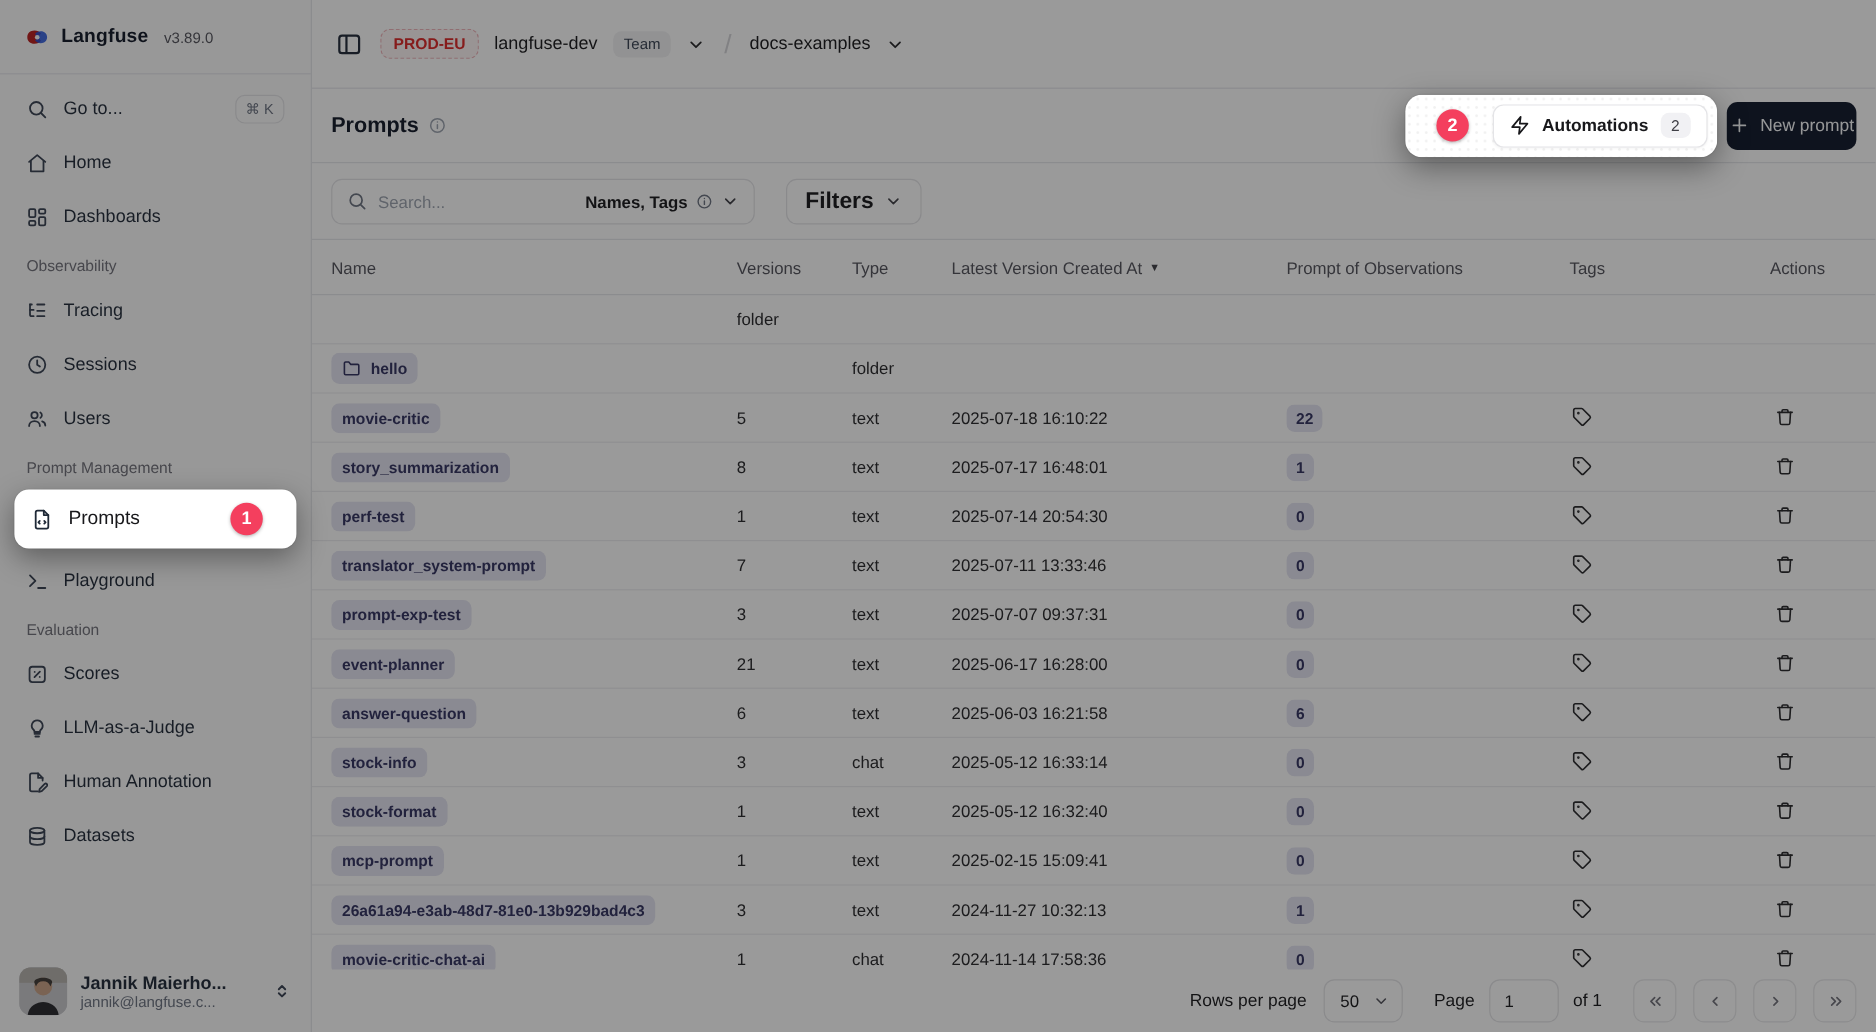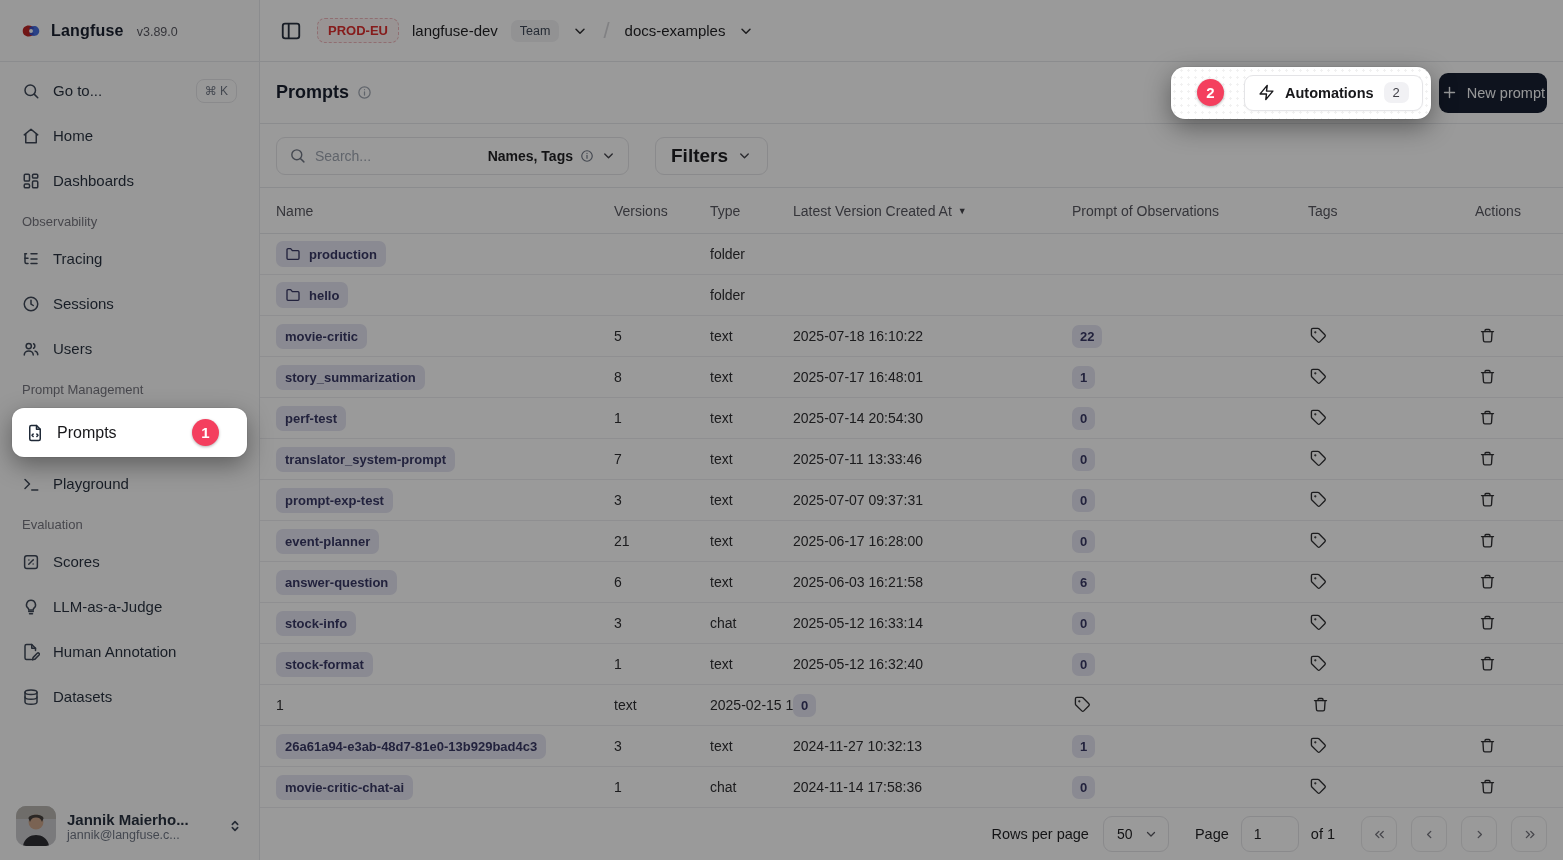--- a/index.html
+++ b/index.html
@@ -31,21 +31,21 @@
   .user-row { margin-top: auto; flex: none; display: flex; align-items: center; gap: 11px; padding: 10px 16px 14px 16px; }
   .avatar { width: 40px; height: 40px; border-radius: 10px; overflow: hidden; background: #d4d4d8; flex: none; }
   .user-meta { min-width: 0; }
   .user-name { font-size: 15px; font-weight: 700; color: #1f2937; white-space: nowrap; }
   .user-email { font-size: 12.5px; color: #6b7280; white-space: nowrap; }
   .user-chevrons { margin-left: auto; color: #374151; }
 
   
   .main { flex: 1; min-width: 0; display: flex; flex-direction: column; background: #fff; }
 
-  .topbar { height: 62px; flex: none; display: flex; align-items: center; gap: 13px; padding: 0 18px; border-bottom: 1px solid #e5e7eb; }
+  .topbar { height: 74px; flex: none; display: flex; align-items: center; gap: 13px; padding: 0 18px; border-bottom: 1px solid #e5e7eb; }
   .panel-btn { background: none; border: none; color: #1f2937; padding: 2px; }
   .env-badge { font-size: 13px; font-weight: 600; color: #dc2626; background: #fdf4f4; border: 1px dashed #eeb4ba; border-radius: 8px; padding: 4px 10px; }
   .org-name, .project-name { font-size: 15px; color: #18181b; }
   .role-pill { font-size: 12.5px; color: #374151; background: #f1f1f3; border-radius: 7px; padding: 4px 9px; }
   .crumb-slash { color: #d4d4d8; font-size: 22px; font-weight: 300; margin: 0 2px; }
   .chev { color: #3f3f46; }
 
   .page-header { height: 62px; flex: none; display: flex; align-items: center; padding: 0 16px; border-bottom: 1px solid #e5e7eb; }
   .page-title-wrap { display: flex; align-items: center; gap: 8px; padding-left: 0; }
   .page-title { font-size: 18px; font-weight: 700; color: #111827; }
@@ -382,26 +382,20 @@
           </span>
         <span class="th">
             <span>Tags</span>
           </span>
         <span class="th">
             <span>Actions</span>
           </span>
       </div>
       <div>
           <div class="trow">
-            <span class="cell"><span class="name-badge">
-                <svg width="16" height="16" viewBox="0 0 24 24" fill="none" stroke="#31315f" stroke-width="2" stroke-linejoin="round">
-                  <path d="M3 7V5.5A1.5 1.5 0 0 1 4.5 4h4l2.5 3h8.5A1.5 1.5 0 0 1 21 8.5v10a1.5 1.5 0 0 1-1.5 1.5h-15A1.5 1.5 0 0 1 3 18.5z"></path>
-                </svg>
-                <span>production</span>
-              </span></span>
             <span class="cell"></span>
             <span class="cell">folder</span>
             <span class="cell"></span>
             <span class="cell"></span>
             <span class="cell"></span>
             <span class="cell actions"></span>
           </div>
           <div class="trow">
             <span class="cell"><span class="name-badge">
                 <svg width="16" height="16" viewBox="0 0 24 24" fill="none" stroke="#31315f" stroke-width="2" stroke-linejoin="round">
@@ -572,20 +566,23 @@
                   <path d="M12.6 2.6 21 11a2 2 0 0 1 0 2.8l-7.2 7.2a2 2 0 0 1-2.8 0L2.6 12.6A2 2 0 0 1 2 11.2V4a2 2 0 0 1 2-2h7.2a2 2 0 0 1 1.4.6z"></path>
                   <circle cx="7.5" cy="7.5" r=".6" fill="#27272a"></circle>
                 </svg></button></span>
             <span class="cell actions"><button class="icon-btn"><svg width="17" height="17" viewBox="0 0 24 24" fill="none" stroke="#27272a" stroke-width="1.9" stroke-linecap="round" stroke-linejoin="round">
                   <path d="M3.5 6.5h17"></path>
                   <path d="M8.5 6.5V4.8c0-.7.6-1.3 1.3-1.3h4.4c.7 0 1.3.6 1.3 1.3v1.7"></path>
                   <path d="M5.5 6.5 6.3 19a2 2 0 0 0 2 1.9h7.4a2 2 0 0 0 2-1.9l.8-12.5"></path>
                 </svg></button></span>
           </div>
           <div class="trow">
+            <span class="cell"><span class="name-badge">
+                <span>mcp-prompt</span>
+              </span></span>
             <span class="cell">1</span>
             <span class="cell">text</span>
             <span class="cell">2025-02-15 15:09:41</span>
             <span class="cell"><span class="obs-badge">0</span></span>
             <span class="cell"><button class="icon-btn"><svg width="17" height="17" viewBox="0 0 24 24" fill="none" stroke="#27272a" stroke-width="1.9" stroke-linejoin="round">
                   <path d="M12.6 2.6 21 11a2 2 0 0 1 0 2.8l-7.2 7.2a2 2 0 0 1-2.8 0L2.6 12.6A2 2 0 0 1 2 11.2V4a2 2 0 0 1 2-2h7.2a2 2 0 0 1 1.4.6z"></path>
                   <circle cx="7.5" cy="7.5" r=".6" fill="#27272a"></circle>
                 </svg></button></span>
             <span class="cell actions"><button class="icon-btn"><svg width="17" height="17" viewBox="0 0 24 24" fill="none" stroke="#27272a" stroke-width="1.9" stroke-linecap="round" stroke-linejoin="round">
                   <path d="M3.5 6.5h17"></path>

